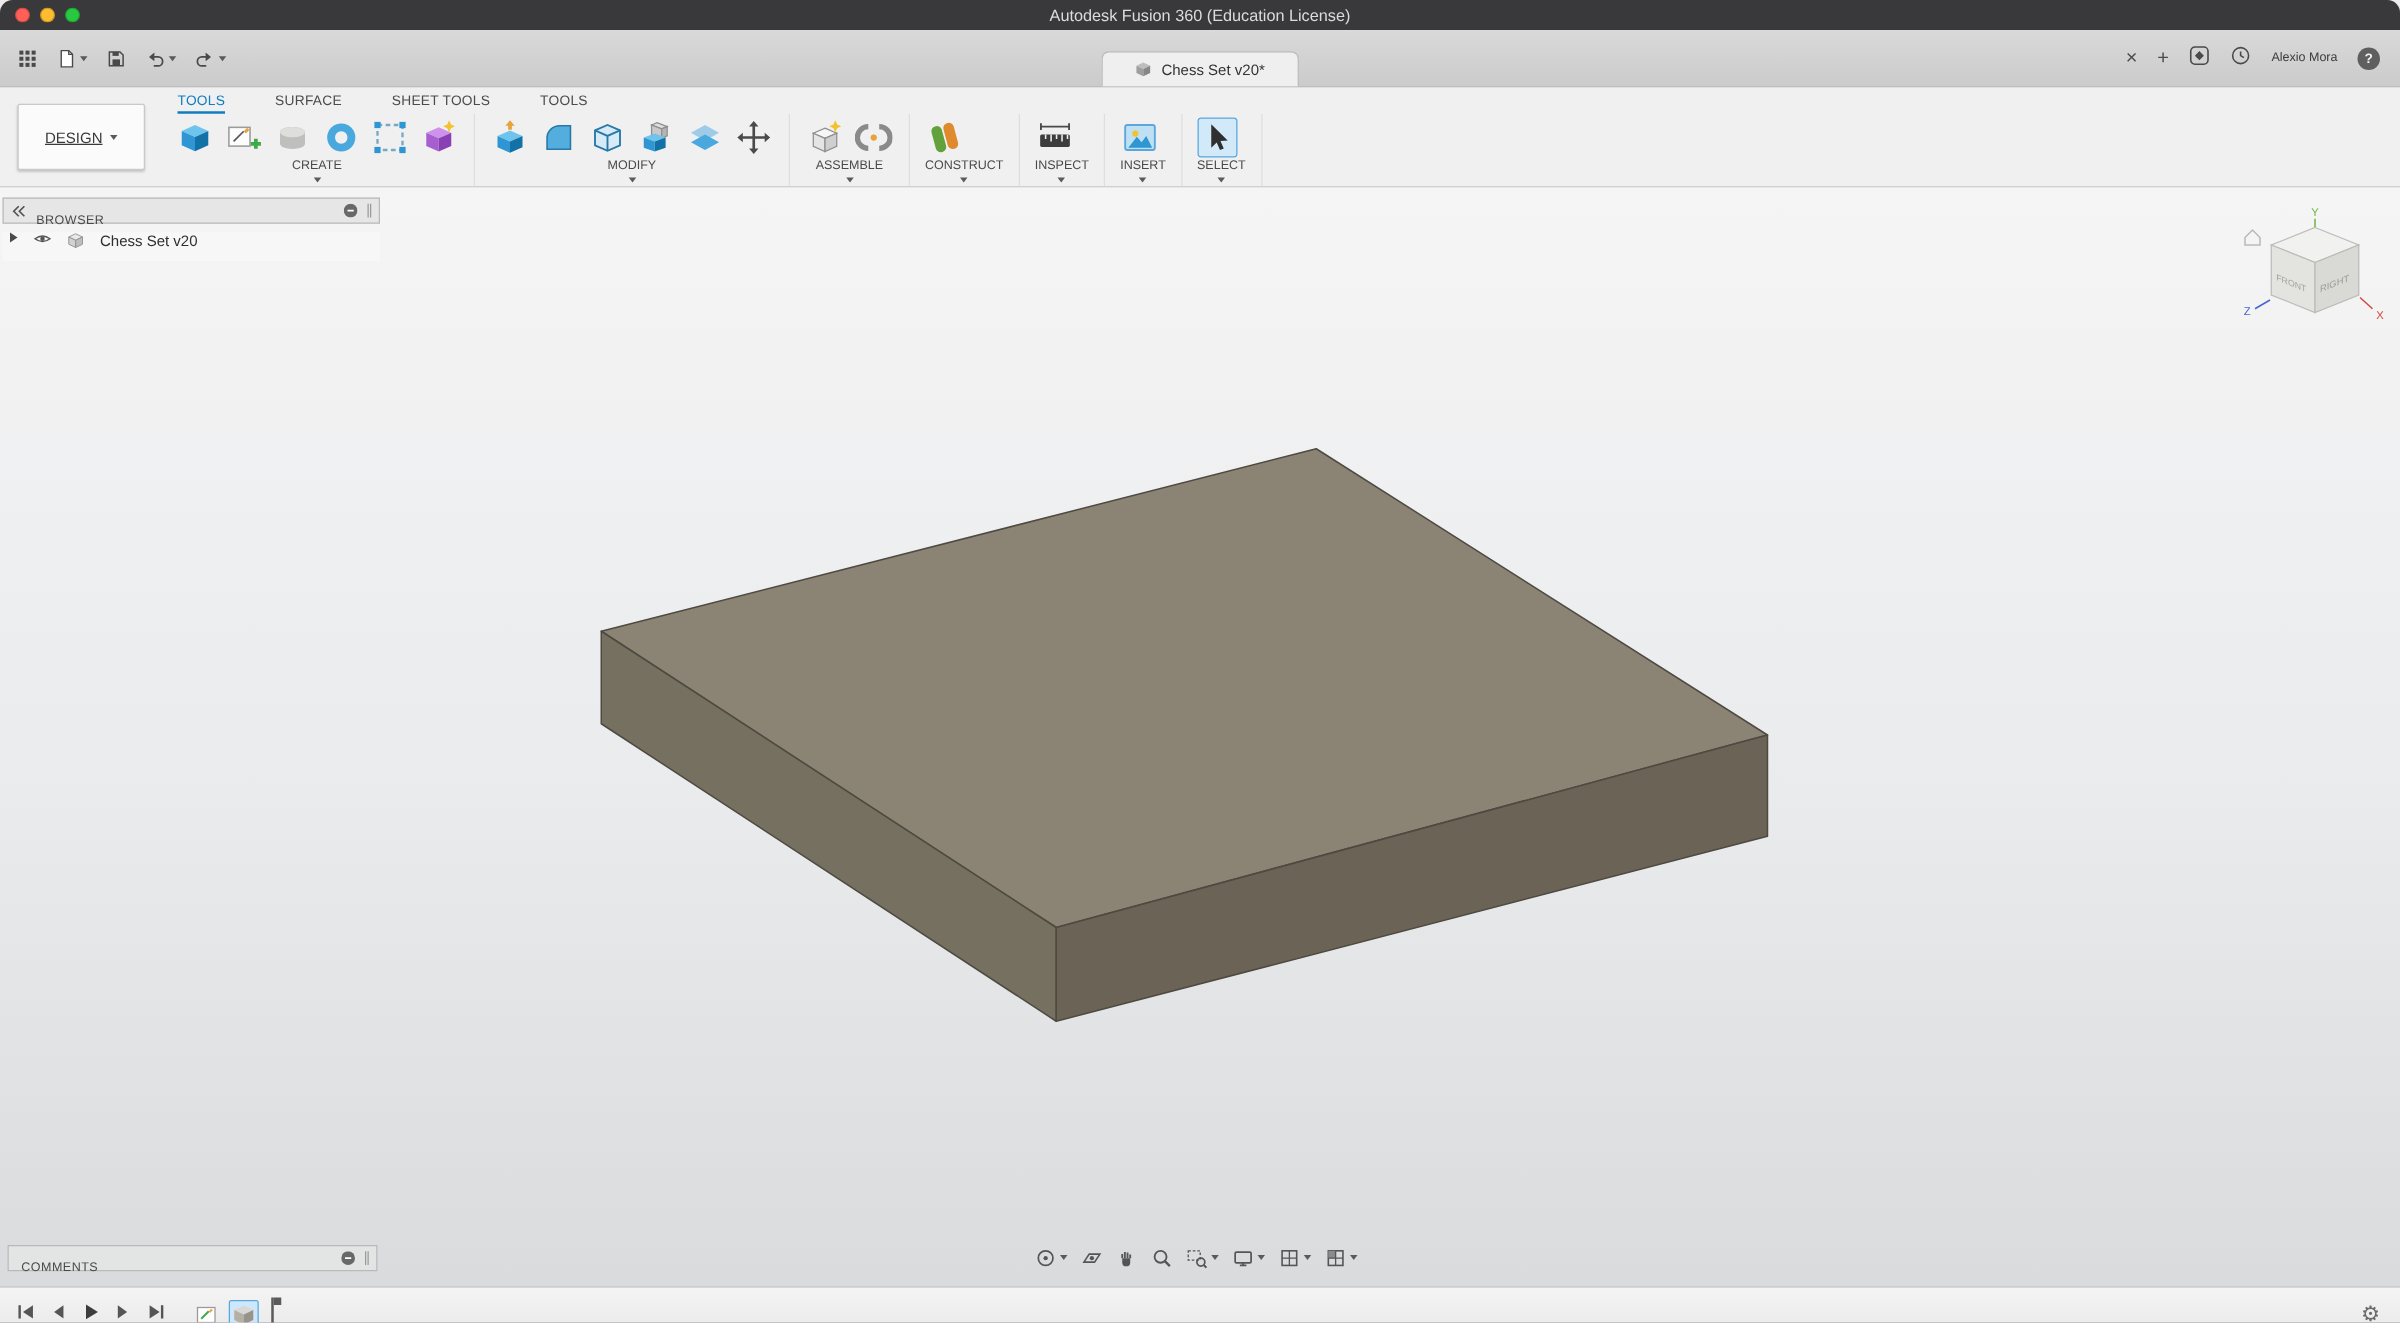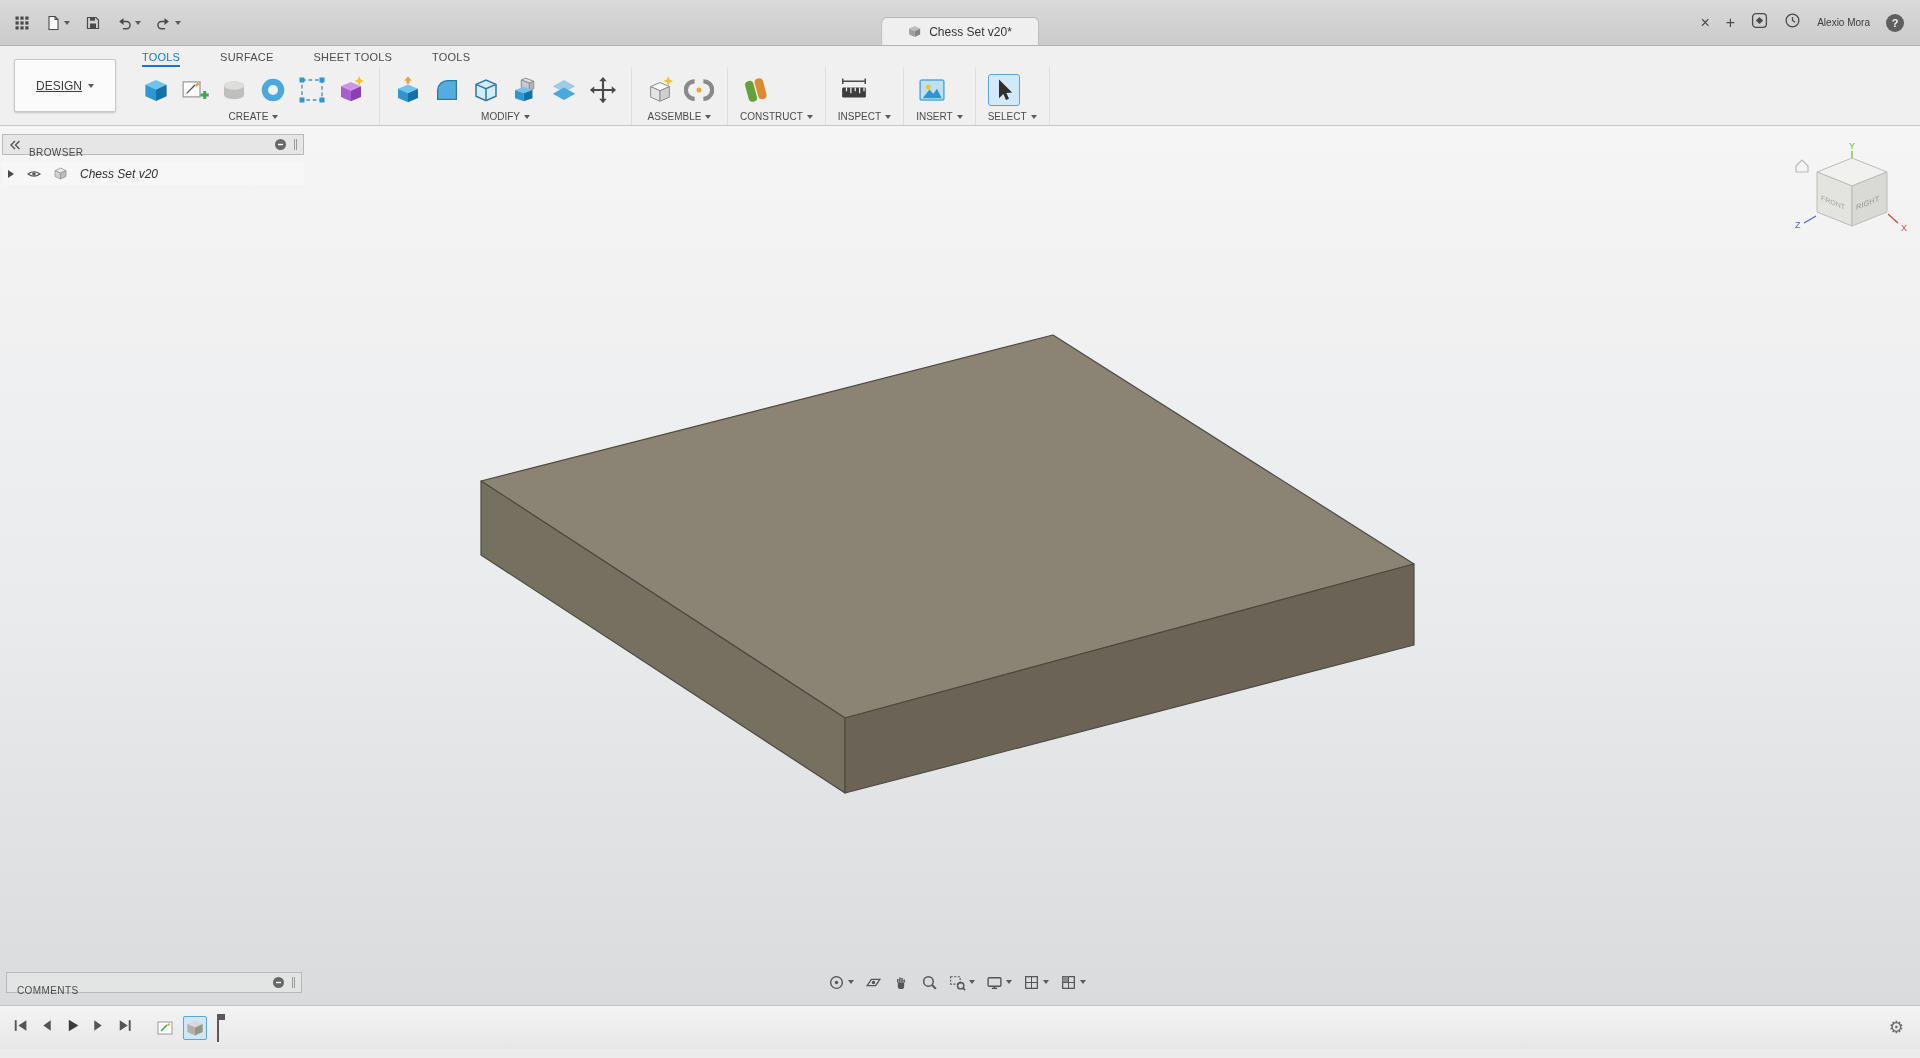--- a/index.html
+++ b/index.html
@@ -40,35 +40,35 @@
   .rtabs { display:flex; gap:40px; margin-left:142px; padding-top:5px; font-size:11px; color:#4c4c4c; height:21px; }
   .rtab { cursor:default; letter-spacing:.2px; }
   .rtab.active { color:#0f7dc2; }
   .rtab.active::after { content:''; display:block; height:2px; background:#0f7dc2; margin-top:2px; }
   .rgroups { display:flex; align-items:stretch; margin-left:128px; height:58px; }
   .rgroup { display:flex; flex-direction:column; justify-content:flex-start; padding:2px 12px 3px;
             border-right:1px solid #dedede; }
   .gicons { display:flex; align-items:center; gap:7px; flex:1; }
   .gicon { width:32px; height:32px; display:flex; align-items:center; justify-content:center; }
   .gicon svg { width:30px; height:30px; }
-  .glabel { display:flex; align-items:center; justify-content:center; gap:4px; font-size:10px; color:#4a4a4a; }
+  .glabel { display:flex; align-items:center; justify-content:center; gap:4px; font-size:10px; color:#4a4a4a;flex-direction:column; }
   .sel-wrap { background:#d2e9fa; border:1px solid #58a6de; border-radius:3px; }
 
   
   .canvas { position:relative; height:879px;
             background:linear-gradient(180deg,#f5f5f6 0%,#eaebec 55%,#dadbdc 100%); overflow:hidden; }
   .model-svg { position:absolute; left:0; top:0; }
 
   
   .panel-bar { position:absolute; height:21px; background:rgba(228,228,228,.92); border:1px solid #b9b9b9;
                display:flex; align-items:center; gap:8px; padding:0 6px; }
   .panel-title { font-size:10px; color:#4a4a4a; letter-spacing:.4px; flex:1;margin-top:16px; }
   .grip { width:3px; height:11px; border-left:1px solid #9a9a9a; border-right:1px solid #9a9a9a; }
   .browser-row { position:absolute; left:2px; top:36px; width:302px; height:23px;
-                 display:flex; align-items:center; gap:13px; padding:0 6px; background:rgba(250,250,250,.55);font-style:italic; }
+                 display:flex; gap:13px; padding:0 6px; background:rgba(250,250,250,.55); }
   .tri-right { width:0; height:0; border-left:6px solid #4a4a4a; border-top:4.5px solid transparent;
                border-bottom:4.5px solid transparent; }
   .row-label { font-size:12px; color:#2f2f2f; }
 
   
   .navbar { position:absolute; left:828px; top:845px; height:22px; display:flex; align-items:center; gap:11px; }
   .nav-item { display:flex; align-items:center; gap:3px; }
 
   
   .viewcube { position:absolute; left:1792px; top:12px; width:128px; height:122px; }
@@ -82,20 +82,28 @@
   .feature.selected { background:#cfe7fa; border:1px solid #57a8e0; border-radius:2px; }
   .playhead { width:2px; height:28px; background:#5a5a5a; margin-left:4px; position:relative; }
   .playhead::before { content:''; position:absolute; top:0; left:2px; width:6px; height:6px; background:#5a5a5a; }
   .tl-gear { margin-left:auto; padding-right:16px; font-size:17px; color:#6b6b6b; }
 </style>
 </head>
 <body>
 
 <div class="window">
 
+  <div class="titlebar">
+    <div class="traffic">
+      <span class="light red"></span>
+      <span class="light yellow"></span>
+      <span class="light green"></span>
+    </div>
+    <span class="win-title">Autodesk Fusion 360 (Education License)</span>
+  </div>
 
   <div class="tabbar">
     <div class="qa-left">
       <span class="qa-item">
         <svg width="16" height="16" viewBox="0 0 16 16">
             <g fill="#4a4a4a">
           <rect x="1.5" y="1.5" width="3.2" height="3.2"></rect>
               <rect x="6.4" y="1.5" width="3.2" height="3.2"></rect>
               <rect x="11.3" y="1.5" width="3.2" height="3.2"></rect>
           <rect x="1.5" y="6.4" width="3.2" height="3.2"></rect>

